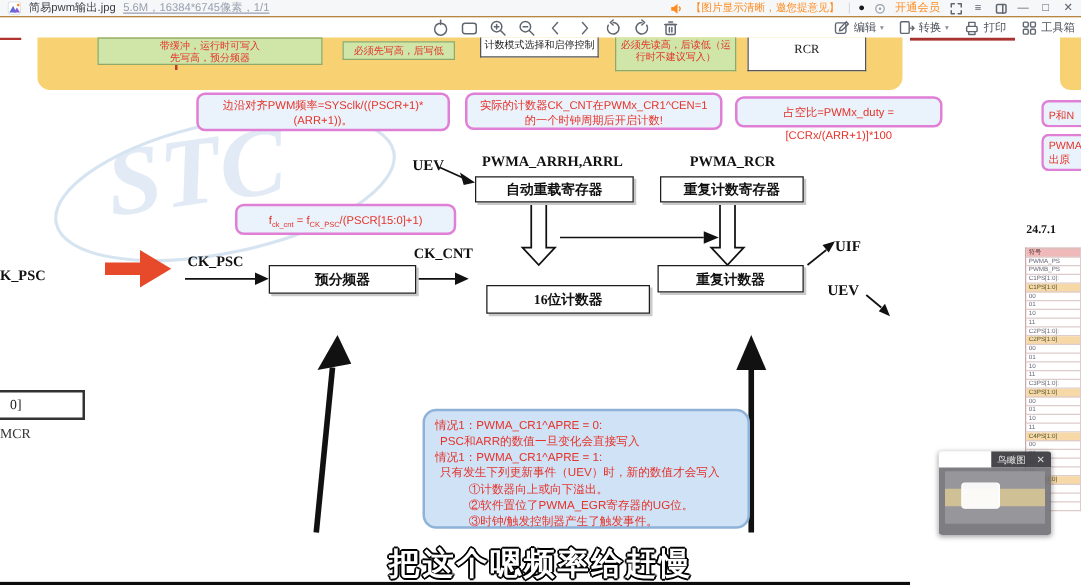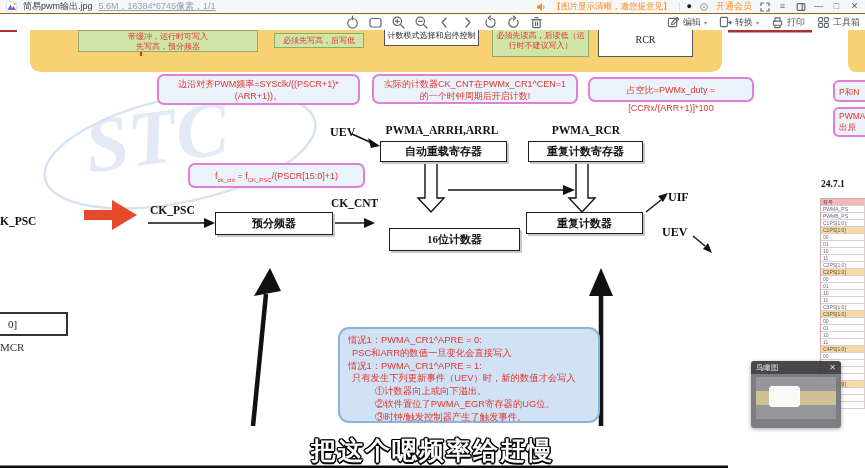--- a/index.html
+++ b/index.html
@@ -46,21 +46,21 @@
   .snip { background:#eaf3fb; border:2px solid #e07fd6; border-right:none; border-radius:6px 0 0 6px; color:#e5332a; font-size:8.5px; line-height:11px; padding:2px 0 0 4px; overflow:hidden; }
 
   #regtable { position:absolute; left:820px; top:168px; width:45px; border-left:1px solid #caa; border-top:1px solid #caa; background:#fff; }
   .trow { height:7px; line-height:7px; font-size:5px; color:#667; border-bottom:1px solid #dcc; border-right:1px solid #dcc; padding-left:2px; overflow:hidden; }
   .trow.h { background:#f0b9b9; color:#533; }
   .trow.s { background:#f7d9a8; color:#553; }
   .section-num { font-family:"Liberation Serif",serif; font-weight:bold; font-size:9.5px; color:#111; }
 
   
   #navigator { position:absolute; left:751px; top:331px; width:90px; height:67px; z-index:30; border-radius:3px; overflow:hidden; box-shadow:0 1px 4px rgba(0,0,0,.35); }
-  .nav-head { height:13px; background:rgba(62,62,66,.95); color:#e8e8e8; font-size:7.5px; line-height:13px; padding:0 5px; display:flex; justify-content:space-between; align-items:center; }
+  .nav-head { height:13px; background:rgba(62,62,66,.95); color:#e8e8e8; font-size:7.5px; line-height:13px; padding:0 5px; display:flex; justify-content:space-between; align-items:center;margin-left:42px; }
   .nav-body { height:54px; background:rgba(112,112,116,.9); position:relative; }
   .nav-thumb { position:absolute; left:5px; top:3px; width:80px; height:42px; background:#97969a; }
   .nav-strip { position:absolute; left:0; top:14px; width:80px; height:14px; background:#cfc096; }
   .nav-view { position:absolute; left:13px; top:9px; width:31px; height:21px; background:rgba(255,255,255,.92); border:1px solid #fff; border-radius:3px; }
   .nav-close { color:#ddd; font-size:8px; }
 
   #subtitle { position:absolute; left:0; top:404px; width:865px; text-align:center; z-index:40; font-size:25px; font-weight:900; letter-spacing:2px; color:#fff;
     text-shadow:-1.5px 0 #000, 1.5px 0 #000, 0 -1.5px #000, 0 1.5px #000, -1px -1px #000, 1px 1px #000, -1px 1px #000, 1px -1px #000; }
 
   svg.ico { stroke:#60666f; stroke-width:1.2; fill:none; stroke-linecap:round; stroke-linejoin:round; }

